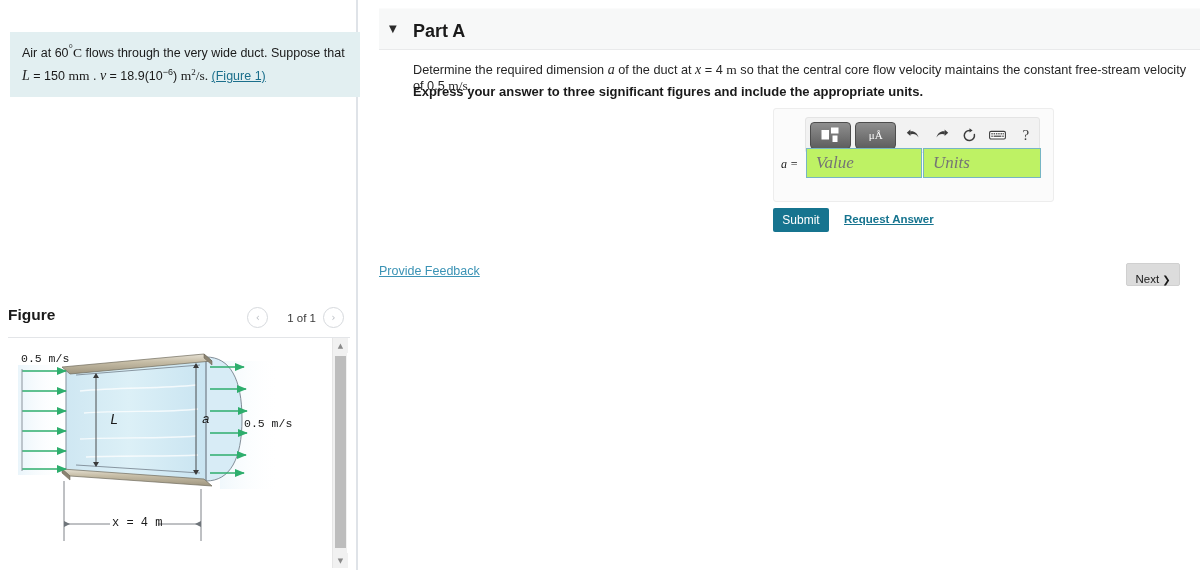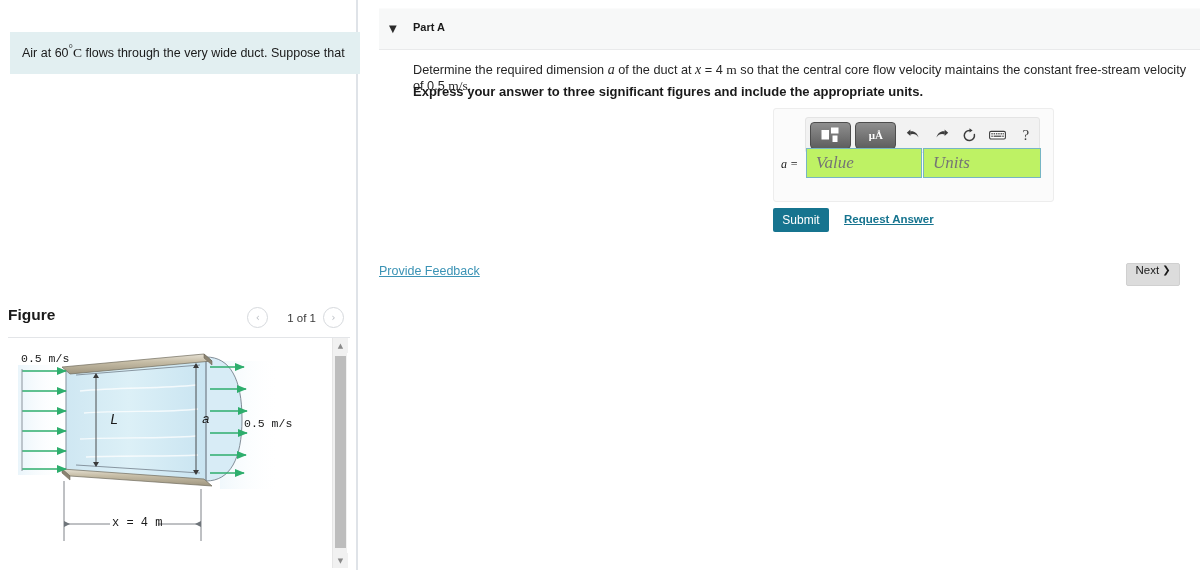--- a/index.html
+++ b/index.html
@@ -98,21 +98,21 @@
     border-bottom: 1px solid #e9eaeb;
     border-top: 1px solid #fbfbfb;
   }
   #part-caret {
     position: absolute; left: 10px; top: 14px;
     font-size: 10px; color: #2b2b2b; cursor: pointer;
     font-family: "DejaVu Sans", sans-serif;
   }
   #part-label {
     position: absolute; left: 34px; top: 12px;
-    font-size: 11px; font-weight: bold; color: #1a1a1a;
+    font-size: 18px; font-weight: bold; color: #1a1a1a;
   }
 
   #question-text {
     position: absolute; left: 53px; top: 62px;
     width: 780px; font-size: 12.7px; color: #262626;
   }
   #instruction-text {
     position: absolute; left: 53px; top: 84px;
     width: 780px; font-size: 13px; font-weight: bold; color: #1a1a1a;
   }
@@ -127,21 +127,21 @@
     position: absolute; left: 31px; top: 8px;
     width: 235px; height: 36px;
     background: #f2f2f2; border: 1px solid #e4e4e4; border-radius: 3px;
     display: flex; align-items: center; padding-left: 4px; gap: 2px;
   }
   .tb-btn-dark {
     width: 44px; height: 27px; border-radius: 4px;
     background: linear-gradient(#8f8f8f, #5e5e5e);
     border: 1px solid #4d4d4d;
     display: flex; align-items: center; justify-content: center;
-    cursor: pointer; margin-right: 2px; font-weight: bold;
+    cursor: pointer; margin-right: 2px;
   }
   .tb-icon-btn {
     width: 28px; height: 26px;
     display: flex; align-items: center; justify-content: center;
     cursor: pointer; color: #3d3d3d;
   }
   #mu-label { color: #fff; font-size: 11px; font-family: "Liberation Serif", serif; }
 
   #answer-var {
     position: absolute; left: 7px; top: 48px;
@@ -174,38 +174,48 @@
   #provide-feedback {
     position: absolute; left: 19px; top: 264px;
     font-size: 12.5px; color: #3b93b5;
     text-decoration: underline; cursor: pointer;
   }
   #next-button {
     position: absolute; left: 766px; top: 263px;
     width: 54px; height: 23px;
     background: #dcdcdc; border: 1px solid #d0d0d0; border-radius: 2px;
     color: #1a1a1a; font-size: 11.5px; cursor: pointer;
-    display: flex; align-items: flex-start; justify-content: center; gap: 3px;
+    display: flex; align-items: flex-end; justify-content: center; gap: 3px;
     font-family: "Liberation Sans", sans-serif;
   }
   .fig-label {
     position: absolute; font-family: Liberation Mono, monospace;
     color: #1a1a1a; white-space: nowrap;
   }
 </style>
 </head>
 <body>
 
 <div id="app">
 
   <div id="left-panel">
 
     <div id="problem-statement">
       <div>
         <span>Air at 60</span><span class="mathup" style="font-size:11px;vertical-align:super">°</span><span class="mathup">C</span><span> flows through the very wide duct. Suppose that</span>
+      </div>
+      <div style="margin-top:1px">
+        <span class="mathvar">L</span>
+        <span class="mathnum">= 150</span>
+        <span class="mathup">mm</span>
+        <span class="mathnum">.</span>
+        <span class="mathvar">ν</span>
+        <span class="mathnum">= 18.9(10</span><span class="mathnum"><sup class="sm">−6</sup></span><span class="mathnum">)</span>
+        <span class="mathup">m</span><span class="mathup"><sup class="sm">2</sup></span><span class="mathup">/s.</span>
+        <span class="flink">(Figure 1)</span>
       </div>
     </div>
 
     <div id="figure-header">
       <div id="figure-title">Figure</div>
       <div id="figure-pager">
         <div class="pager-btn">
           <span>‹</span>
         </div>
         <div id="pager-label">1 of 1</div>

